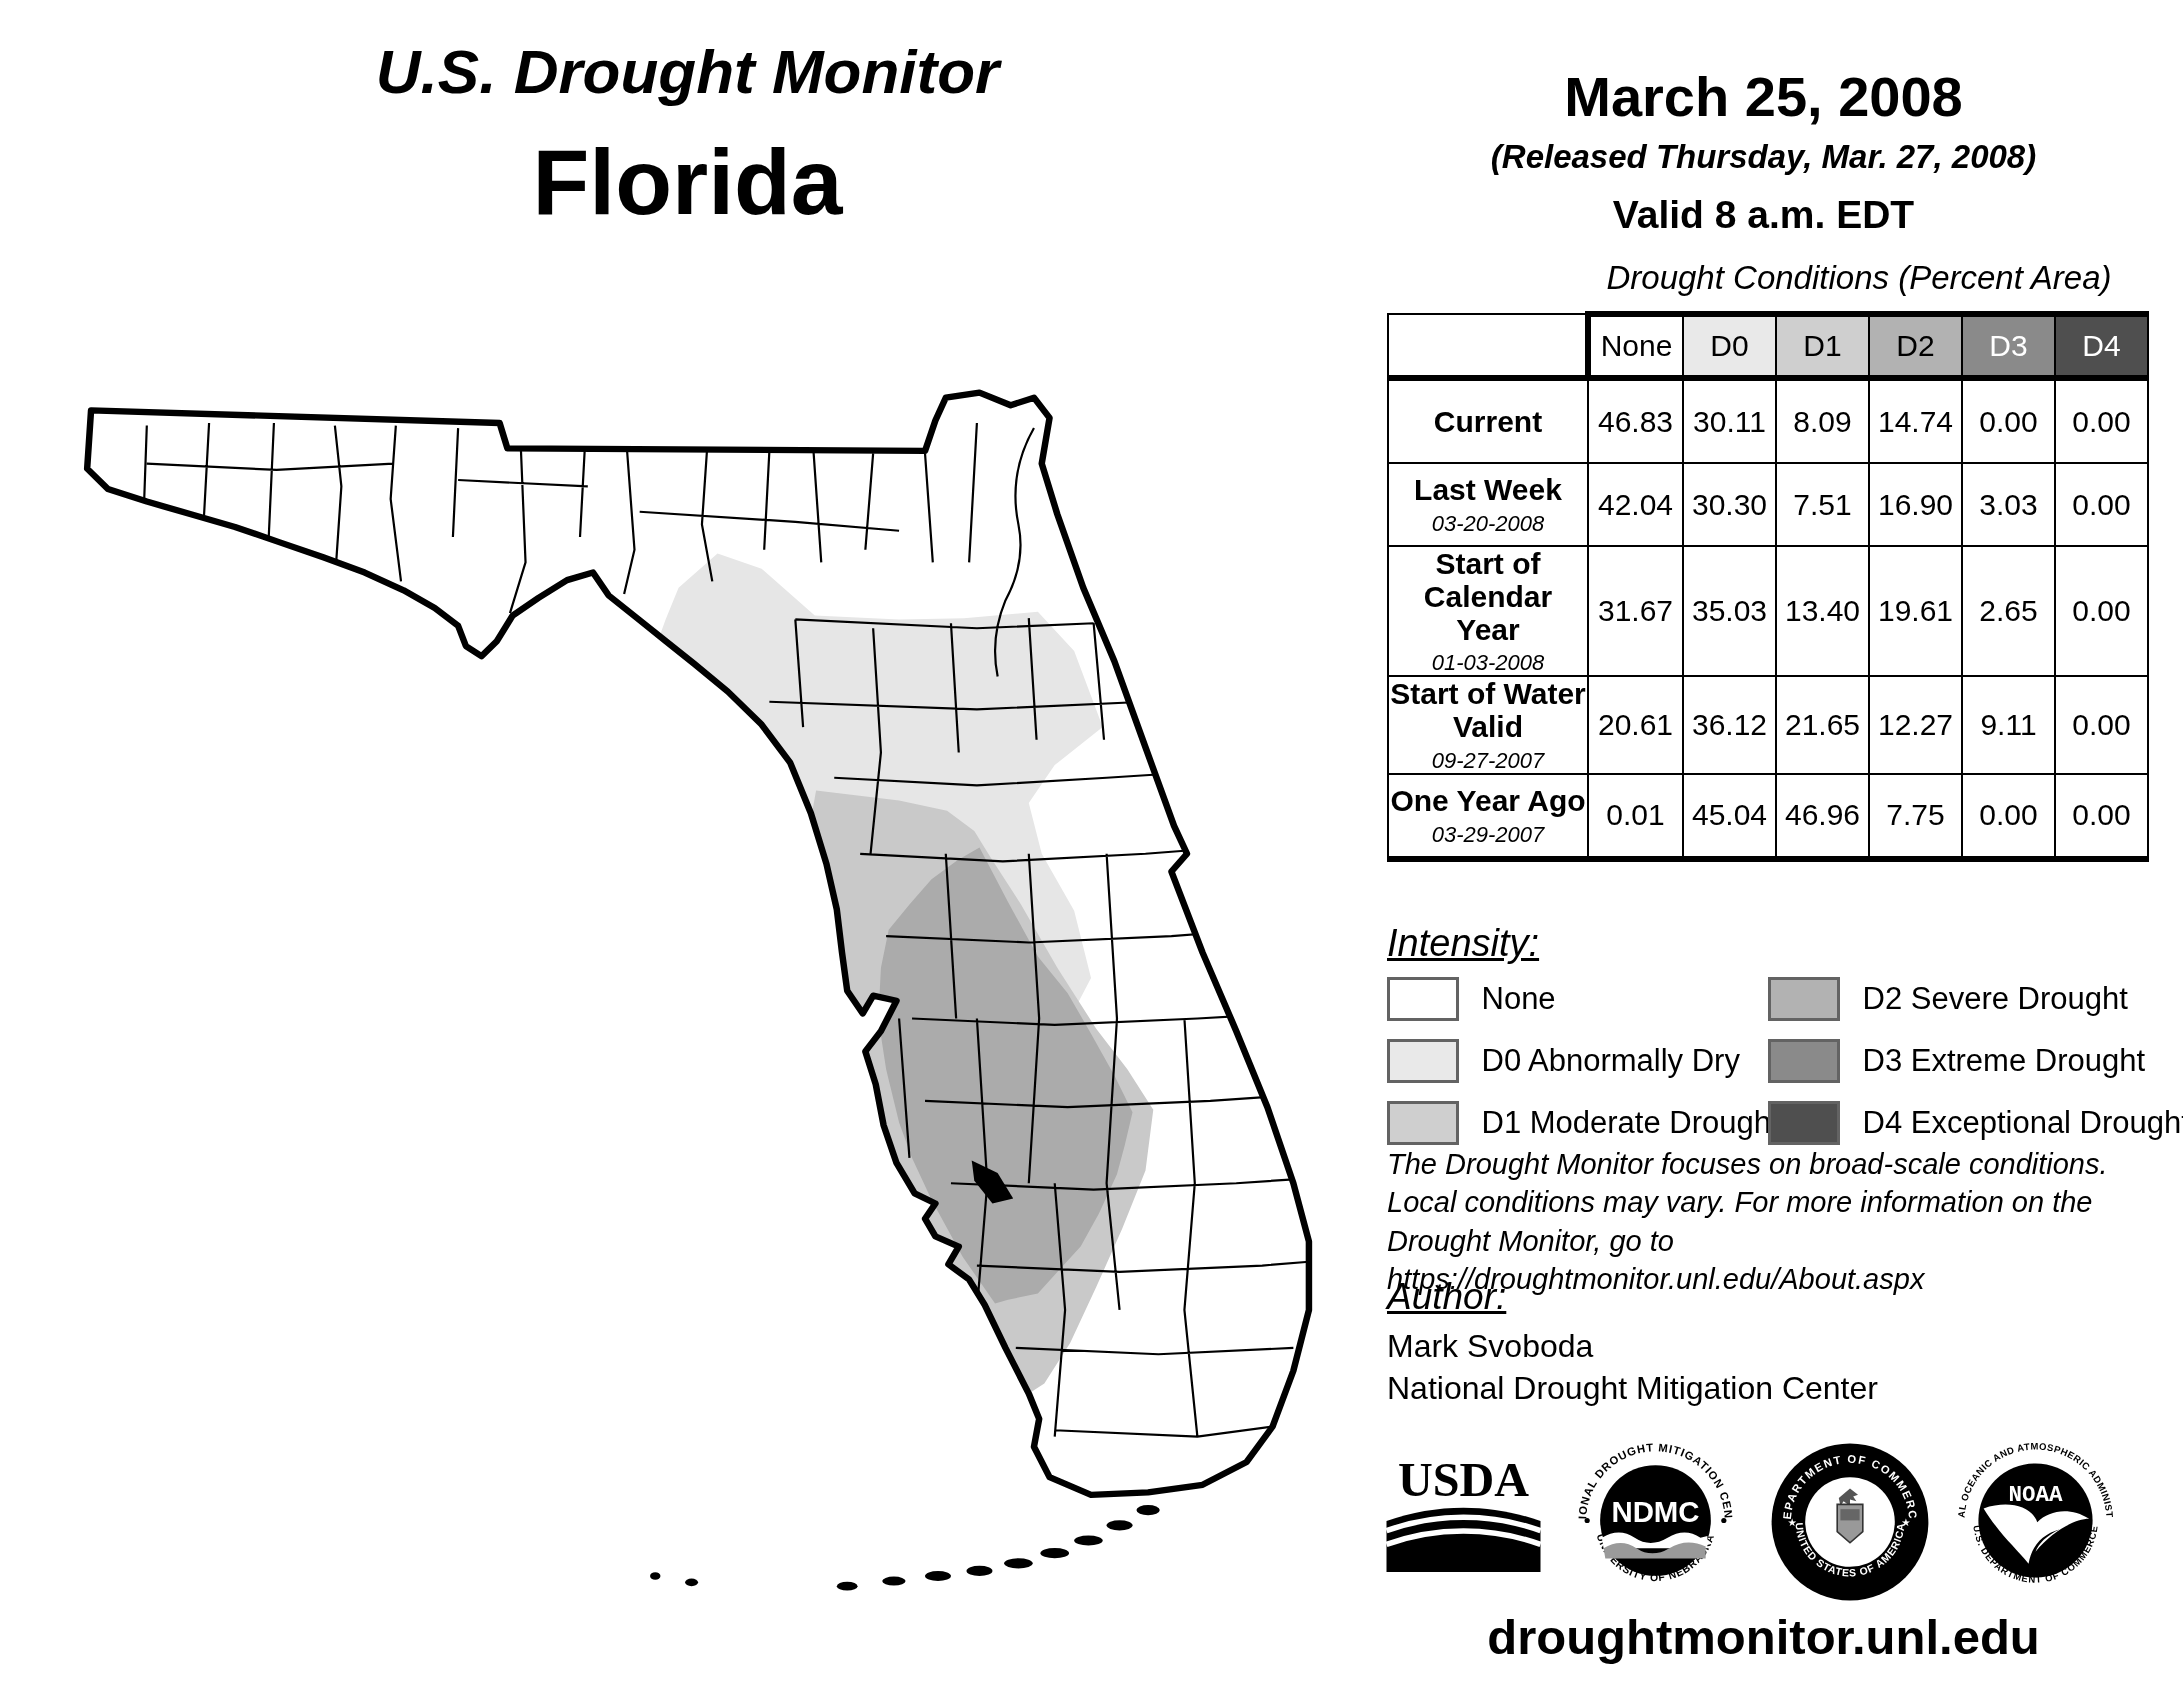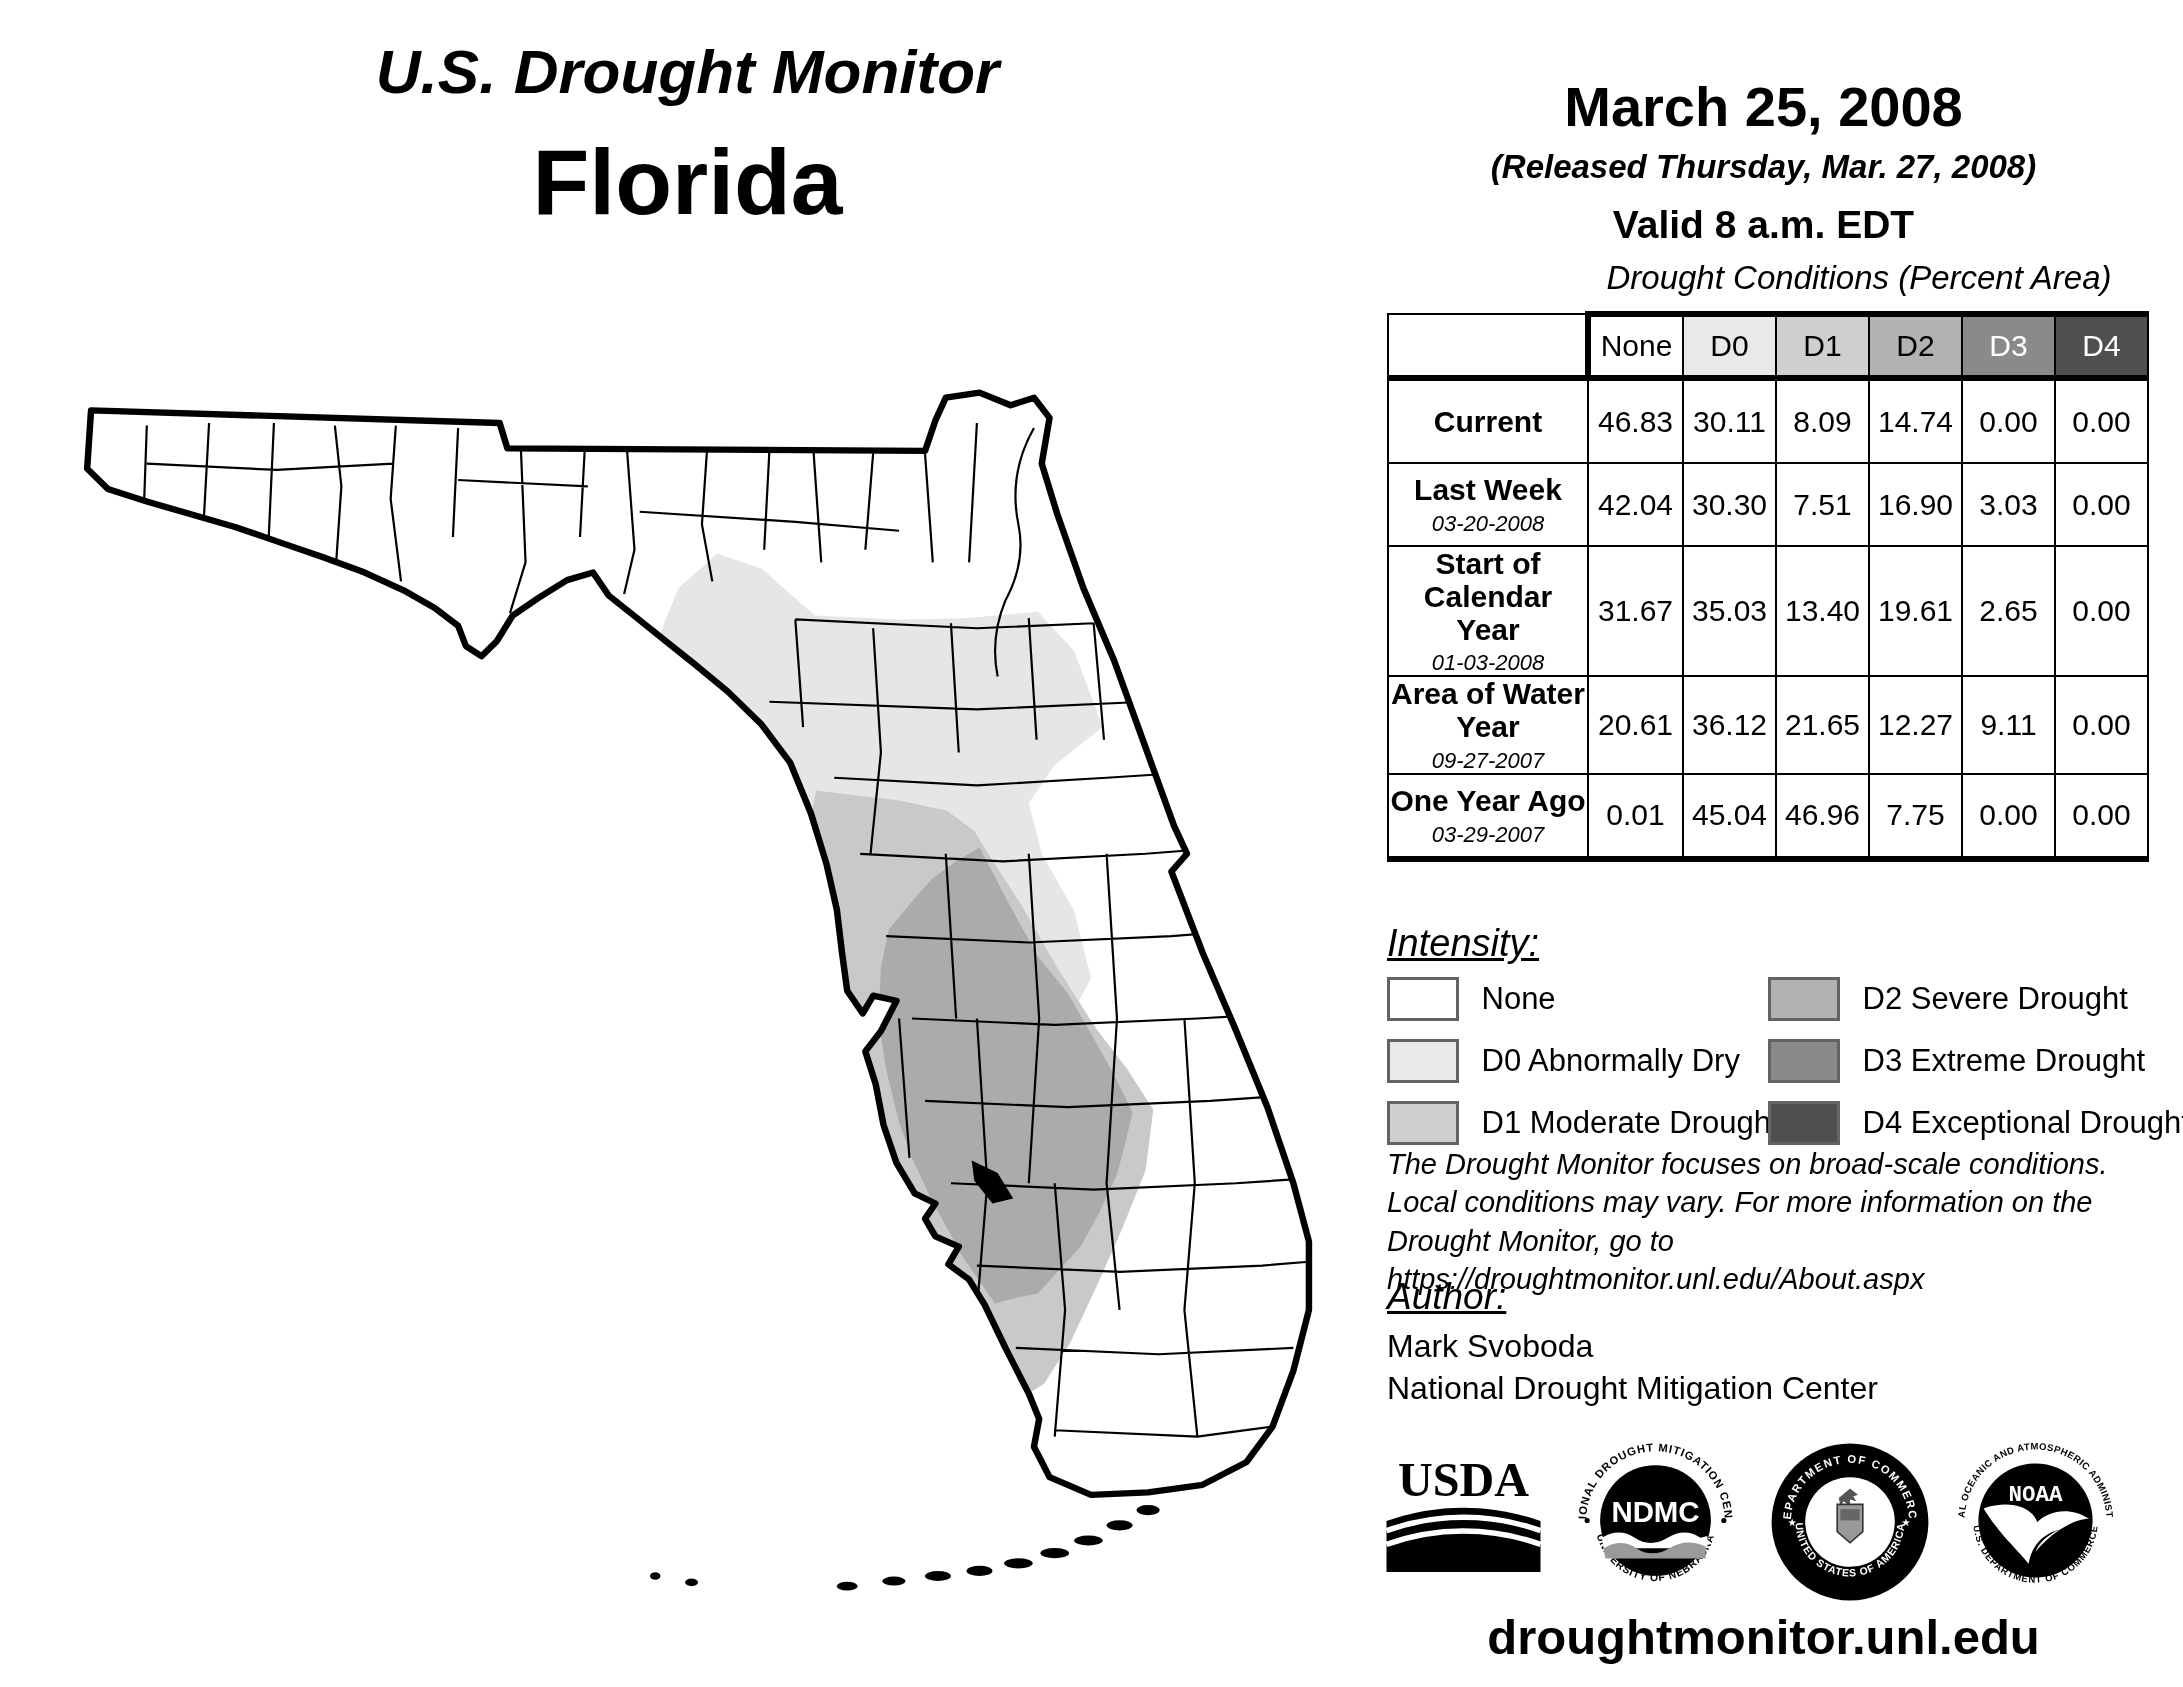--- a/index.html
+++ b/index.html
@@ -7,21 +7,21 @@
        font-family:"Liberation Sans", sans-serif;color:#000;}
   .abs{position:absolute;}
 
   
   .main-title{left:198px;top:36px;width:979px;text-align:center;
               font-size:62px;font-weight:bold;font-style:italic;}
   .state-title{left:198px;top:129px;width:979px;text-align:center;
                font-size:93px;font-weight:bold;}
 
   
-  .date-block{left:1383px;top:74px;width:761px;text-align:center;}
+  .date-block{left:1383px;top:64px;width:761px;text-align:center;}
   .date-main{font-size:56px;font-weight:bold;}
   .date-released{font-size:33px;font-weight:bold;font-style:italic;margin-top:9.3px;}
   .date-valid{font-size:39px;font-weight:bold;margin-top:17px;}
 
   
   .tbl-title{left:1515px;top:259px;width:688px;text-align:center;
              font-size:33px;font-style:italic;}
   table.dm{border-collapse:collapse;table-layout:fixed;}
   .dm-wrap{left:1387px;top:311px;}
   table.dm td{border:2.6px solid #000;text-align:center;vertical-align:middle;
@@ -207,21 +207,21 @@
       <td class="val">31.67</td>
       <td class="val">35.03</td>
       <td class="val">13.40</td>
       <td class="val">19.61</td>
       <td class="val">2.65</td>
       <td class="val lastcol">0.00</td>
     </tr>
 
     <tr>
       <td class="rowlab">
-        <div>Area of Water Year</div>
+        <div>Start of Water Valid</div>
         <div class="sublab">09-27-2007</div>
       </td>
       <td class="val">20.61</td>
       <td class="val">36.12</td>
       <td class="val">21.65</td>
       <td class="val">12.27</td>
       <td class="val">9.11</td>
       <td class="val lastcol">0.00</td>
     </tr>
 

